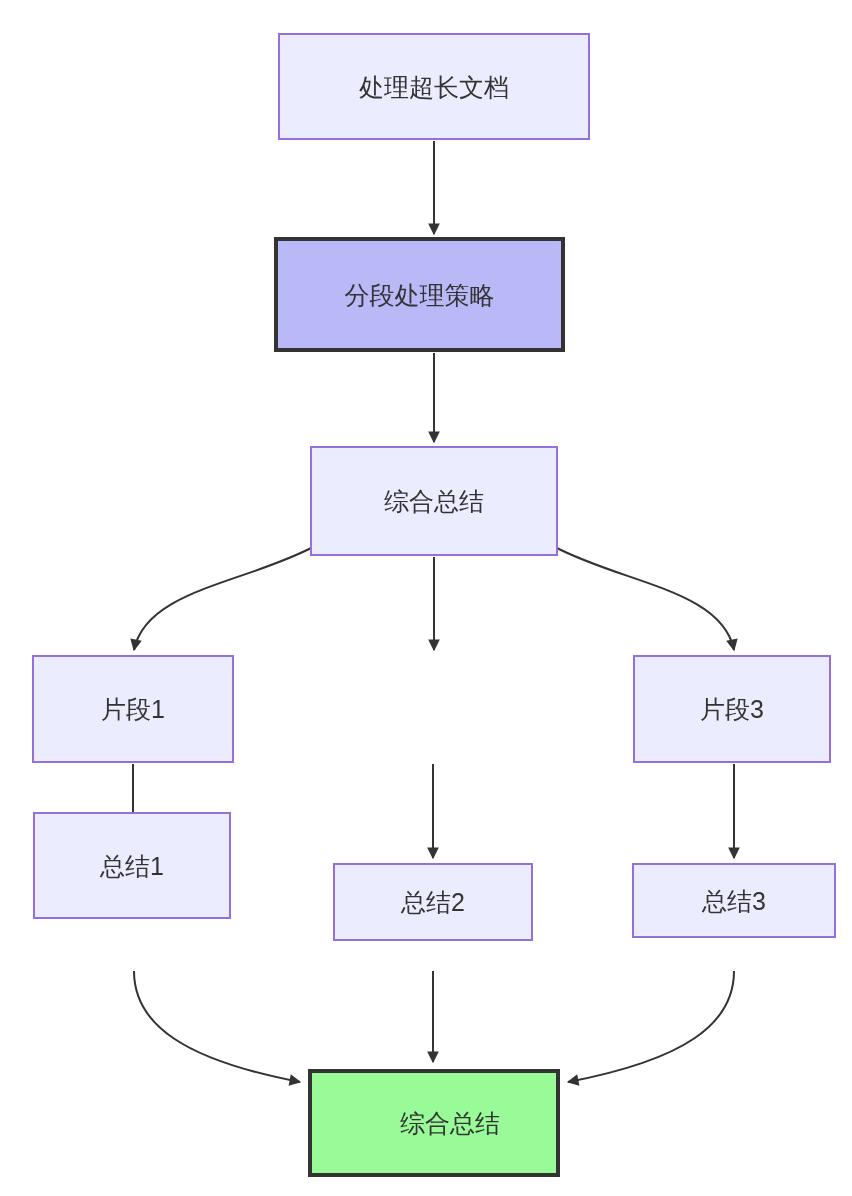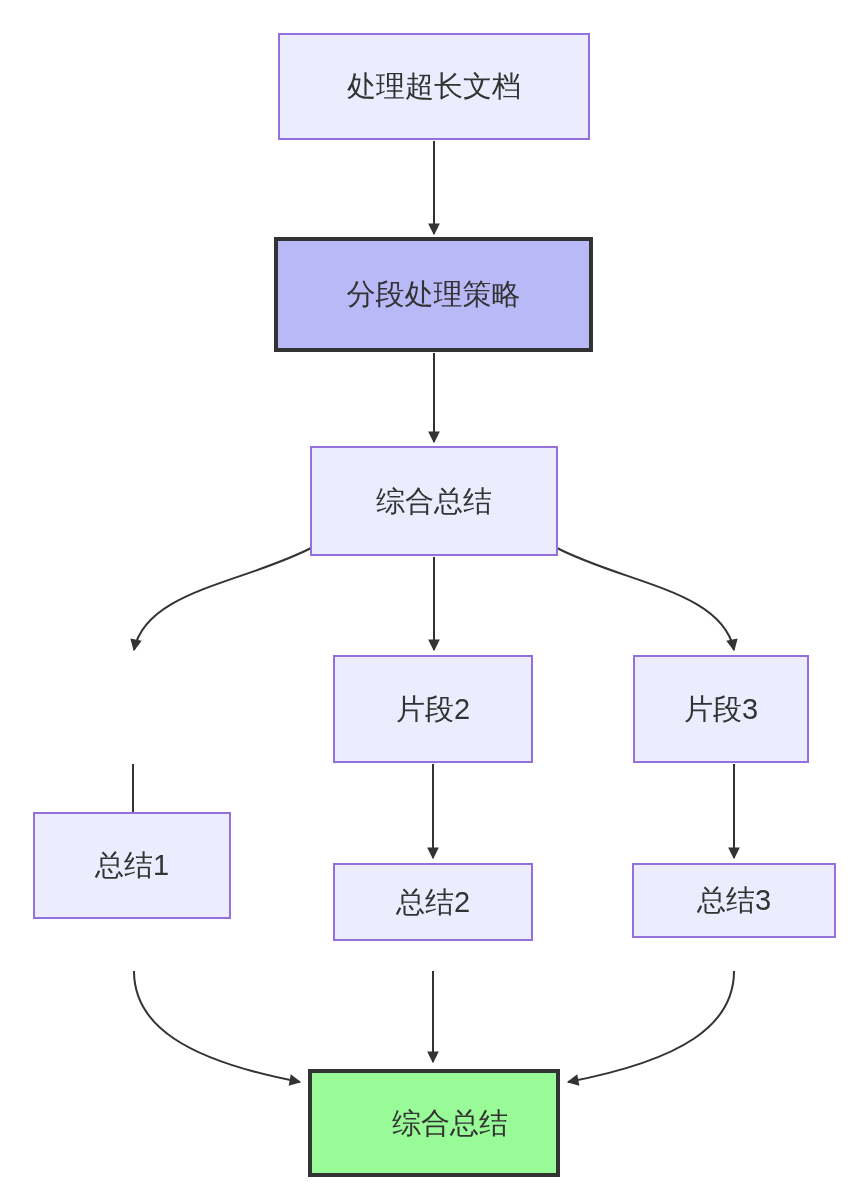--- a/index.html
+++ b/index.html
@@ -12,21 +12,21 @@
   .diagram{position:absolute;inset:0;}
   svg.edges{position:absolute;left:0;top:0;width:852px;height:1196px;}
   .edge{stroke:var(--edge-color,#333333);stroke-width:2;fill:none;}
   .arrowhead{fill:var(--edge-color,#333333);}
   .node{
     position:absolute;
     display:flex;align-items:center;justify-content:center;
     background:var(--node-fill,#ECECFF);
     border:2px solid var(--node-border,#9370DB);
     color:var(--text-color,#333333);
-    font-size:29px;line-height:1.2;
+    font-size:25px;line-height:1.2;
     box-sizing:border-box;text-align:left;
     white-space:nowrap;
   }
   .node.strategy{
     background:var(--strategy-fill,#b9b9f8);
     border:4px solid var(--strong-border,#333333);
   }
   .node.final{
     background:var(--final-fill,#98FB98);
     border:4px solid var(--strong-border,#333333);
@@ -54,34 +54,34 @@
     <path class="edge" d="M734,764 L734,858" marker-end="url(#arrow)"></path>
     <path class="edge" d="M134,971 C134,1025 185,1060 300,1082" marker-end="url(#arrow)"></path>
     <path class="edge" d="M433,971 L433,1062" marker-end="url(#arrow)"></path>
     <path class="edge" d="M734,971 C734,1025 683,1060 568,1082" marker-end="url(#arrow)"></path>
   </svg>
 
   <div class="node" style="left:278px;top:33px;width:312px;height:107px">
     <span>处理超长文档</span>
   </div>
 
-  <div class="node strategy" style="left:274px;top:237px;width:319px;height:115px">
+  <div class="node strategy" style="left:274px;top:237px;width:291px;height:115px">
     <span>分段处理策略</span>
   </div>
 
   <div class="node" style="left:310px;top:446px;width:248px;height:110px">
     <span>综合总结</span>
   </div>
 
-
-  <div class="node" style="left:333px;top:655px;width:200px;height:108px">
-    <span>片段2</span>
+  <div class="node" style="left:32px;top:655px;width:202px;height:108px">
+    <span>片段1</span>
   </div>
 
-  <div class="node" style="left:633px;top:655px;width:176px;height:108px">
+
+  <div class="node" style="left:633px;top:655px;width:198px;height:108px">
     <span>片段3</span>
   </div>
 
   <div class="node" style="left:33px;top:812px;width:198px;height:107px">
     <span>总结1</span>
   </div>
 
   <div class="node" style="left:333px;top:863px;width:200px;height:78px">
     <span>总结2</span>
   </div>

